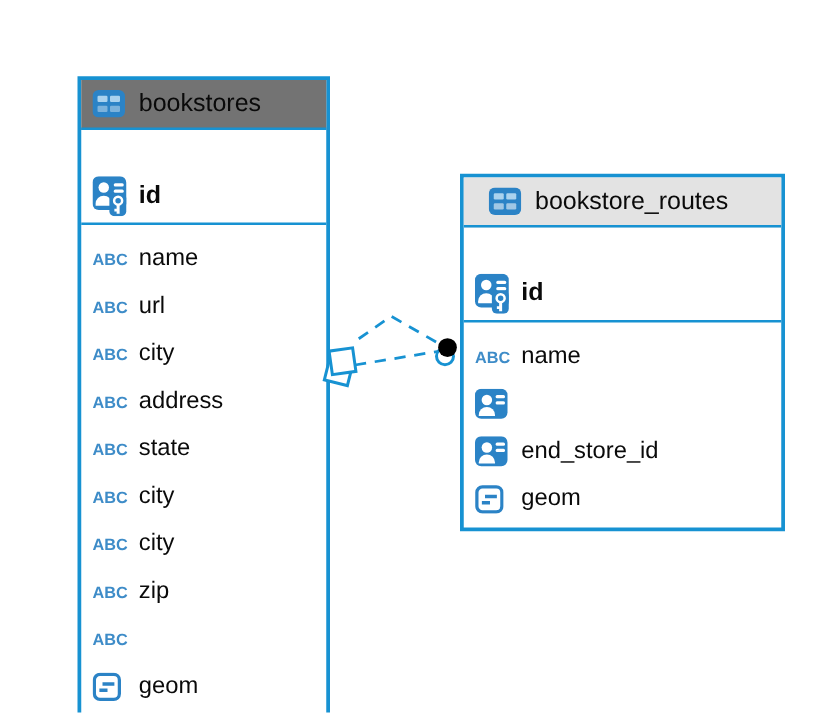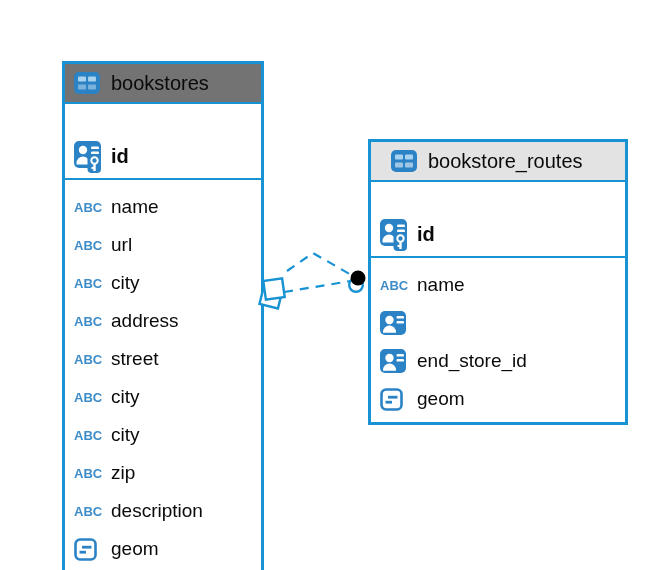--- a/index.html
+++ b/index.html
@@ -89,21 +89,21 @@
       <div class="field-row">
         <span class="icon-slot">
             <span class="abc">ABC</span>
           </span>
         <span>address</span>
       </div>
       <div class="field-row">
         <span class="icon-slot">
             <span class="abc">ABC</span>
           </span>
-        <span>street</span>
+        <span>state</span>
       </div>
       <div class="field-row">
         <span class="icon-slot">
             <span class="abc">ABC</span>
           </span>
         <span>city</span>
       </div>
       <div class="field-row">
         <span class="icon-slot">
             <span class="abc">ABC</span>
@@ -113,21 +113,20 @@
       <div class="field-row">
         <span class="icon-slot">
             <span class="abc">ABC</span>
           </span>
         <span>zip</span>
       </div>
       <div class="field-row">
         <span class="icon-slot">
             <span class="abc">ABC</span>
           </span>
-        <span>description</span>
       </div>
       <div class="field-row">
         <span class="icon-slot">
           <svg width="23" height="23" viewBox="0 0 23 23">
             <rect x="1.5" y="1.5" width="20" height="20" rx="4.5" fill="none" stroke="#2B83C6" stroke-width="2.6"></rect>
             <line x1="8" y1="9.2" x2="17.5" y2="9.2" stroke="#2B83C6" stroke-width="2.8"></line>
             <line x1="5.5" y1="14.2" x2="12" y2="14.2" stroke="#2B83C6" stroke-width="2.8"></line>
           </svg>
         </span>
         <span>geom</span>

